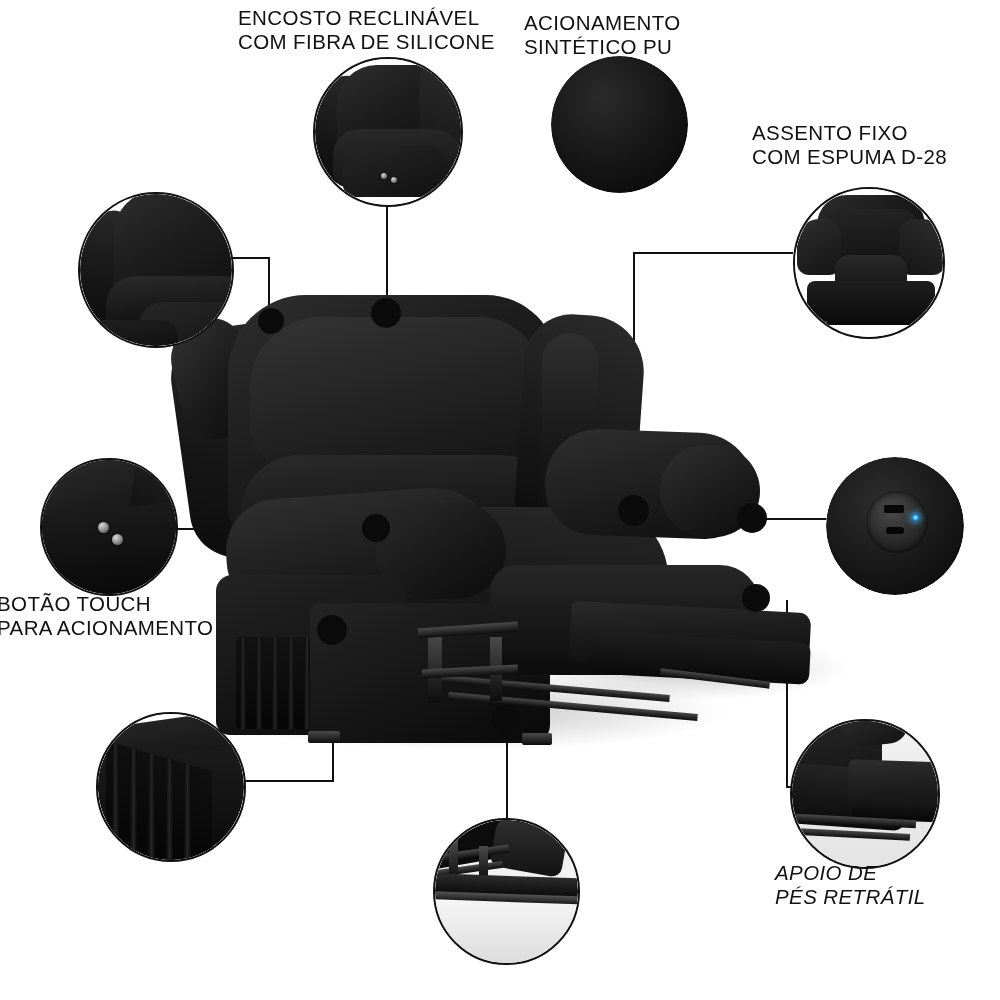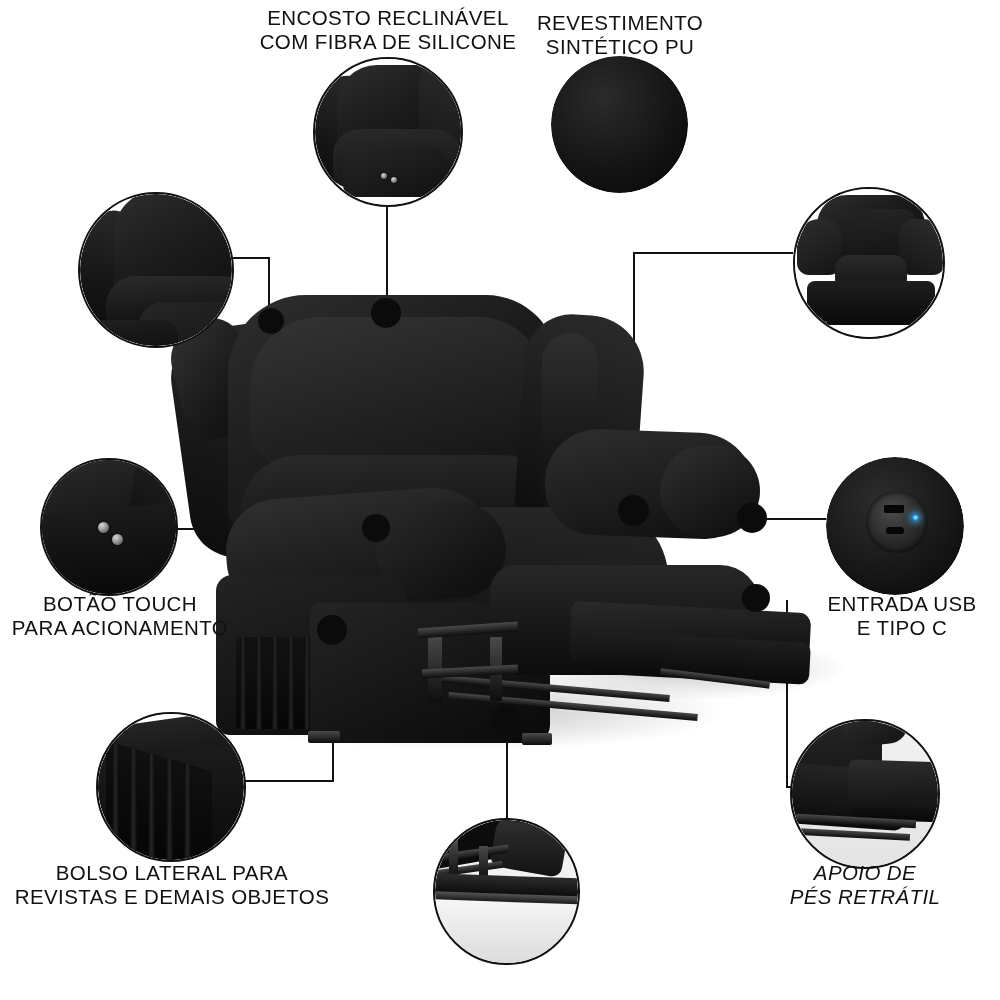--- a/index.html
+++ b/index.html
@@ -7,21 +7,20 @@
     width:1000px;height:1000px;
     background:#ffffff;
     font-family:"Liberation Sans", sans-serif;
     overflow:hidden;
   }
   #stage{position:relative;width:1000px;height:1000px;background:#fff;}
 
   
   .label{
     position:absolute;
-    text-align:center;
     color:#111111;
     font-size:20.5px;
     line-height:1.16;
     letter-spacing:.4px;
     font-weight:400;
     white-space:pre-line;
     font-family:"Liberation Sans", sans-serif;
   }
 
   
@@ -263,31 +262,29 @@
   <div class="dot" style="left:618px;top:495px;width:31px;height:31px;"></div>
   <div class="dot" style="left:362px;top:514px;width:28px;height:28px;"></div>
   <div class="dot" style="left:737px;top:503px;width:30px;height:30px;"></div>
   <div class="dot" style="left:317px;top:615px;width:30px;height:30px;"></div>
   <div class="dot" style="left:491px;top:705px;width:30px;height:30px;"></div>
   <div class="dot" style="left:742px;top:584px;width:28px;height:28px;"></div>
 
   <div class="label" style="left:238px;top:6px;width:300px;">ENCOSTO RECLINÁVEL
 COM FIBRA DE SILICONE</div>
 
-  <div class="label" style="left:524px;top:11px;width:192px;">REVESTIMENTO
+  <div class="label" style="left:524px;top:11px;width:192px;">ACIONAMENTO
 SINTÉTICO PU</div>
 
 
+  <div class="label" style="left:752px;top:121px;width:236px;">ASSENTO FIXO
+COM ESPUMA D-28</div>
 
   <div class="label" style="left:-3px;top:592px;width:246px;">BOTÃO TOUCH
 PARA ACIONAMENTO</div>
 
-  <div class="label" style="left:812px;top:592px;width:180px;">ENTRADA USB
-E TIPO C</div>
-
-  <div class="label" style="left:14px;top:861px;width:316px;">BOLSO LATERAL PARA
-REVISTAS E DEMAIS OBJETOS</div>
+
 
 
   <div class="label" style="left:775px;top:861px;width:180px;font-style:italic;">APOIO DE
 PÉS RETRÁTIL</div>
 
 </div>
 
 </body></html>

